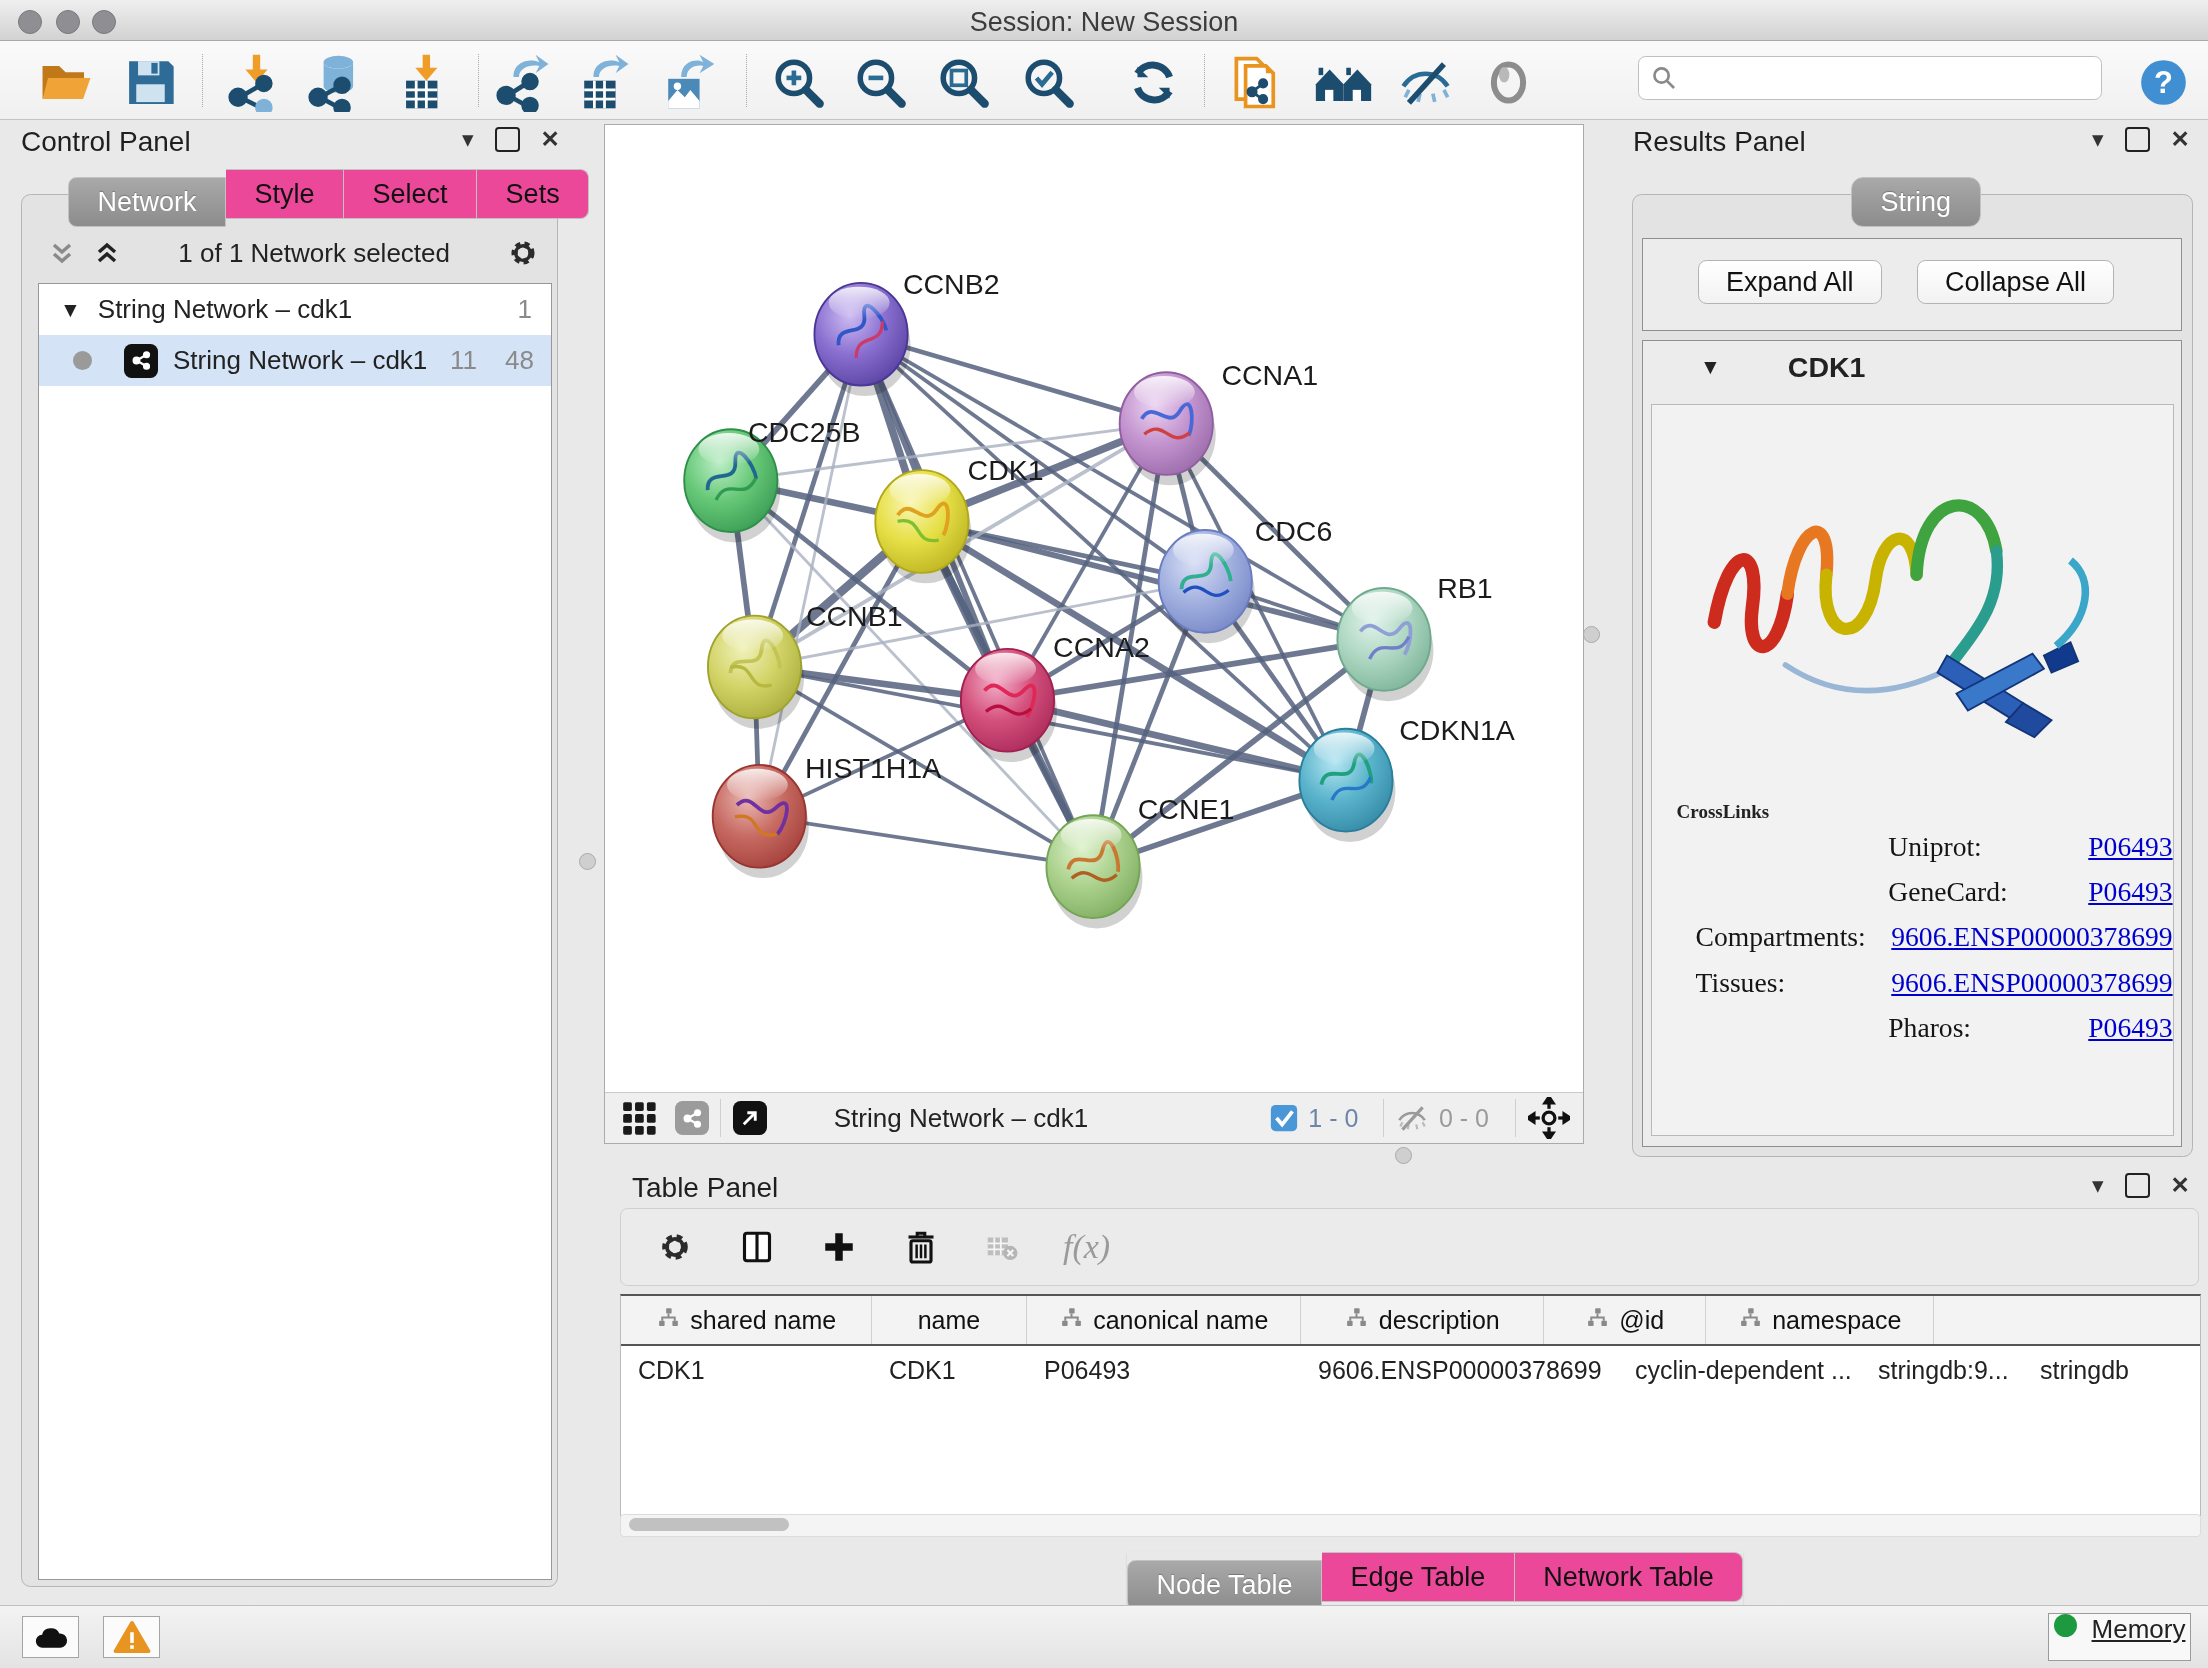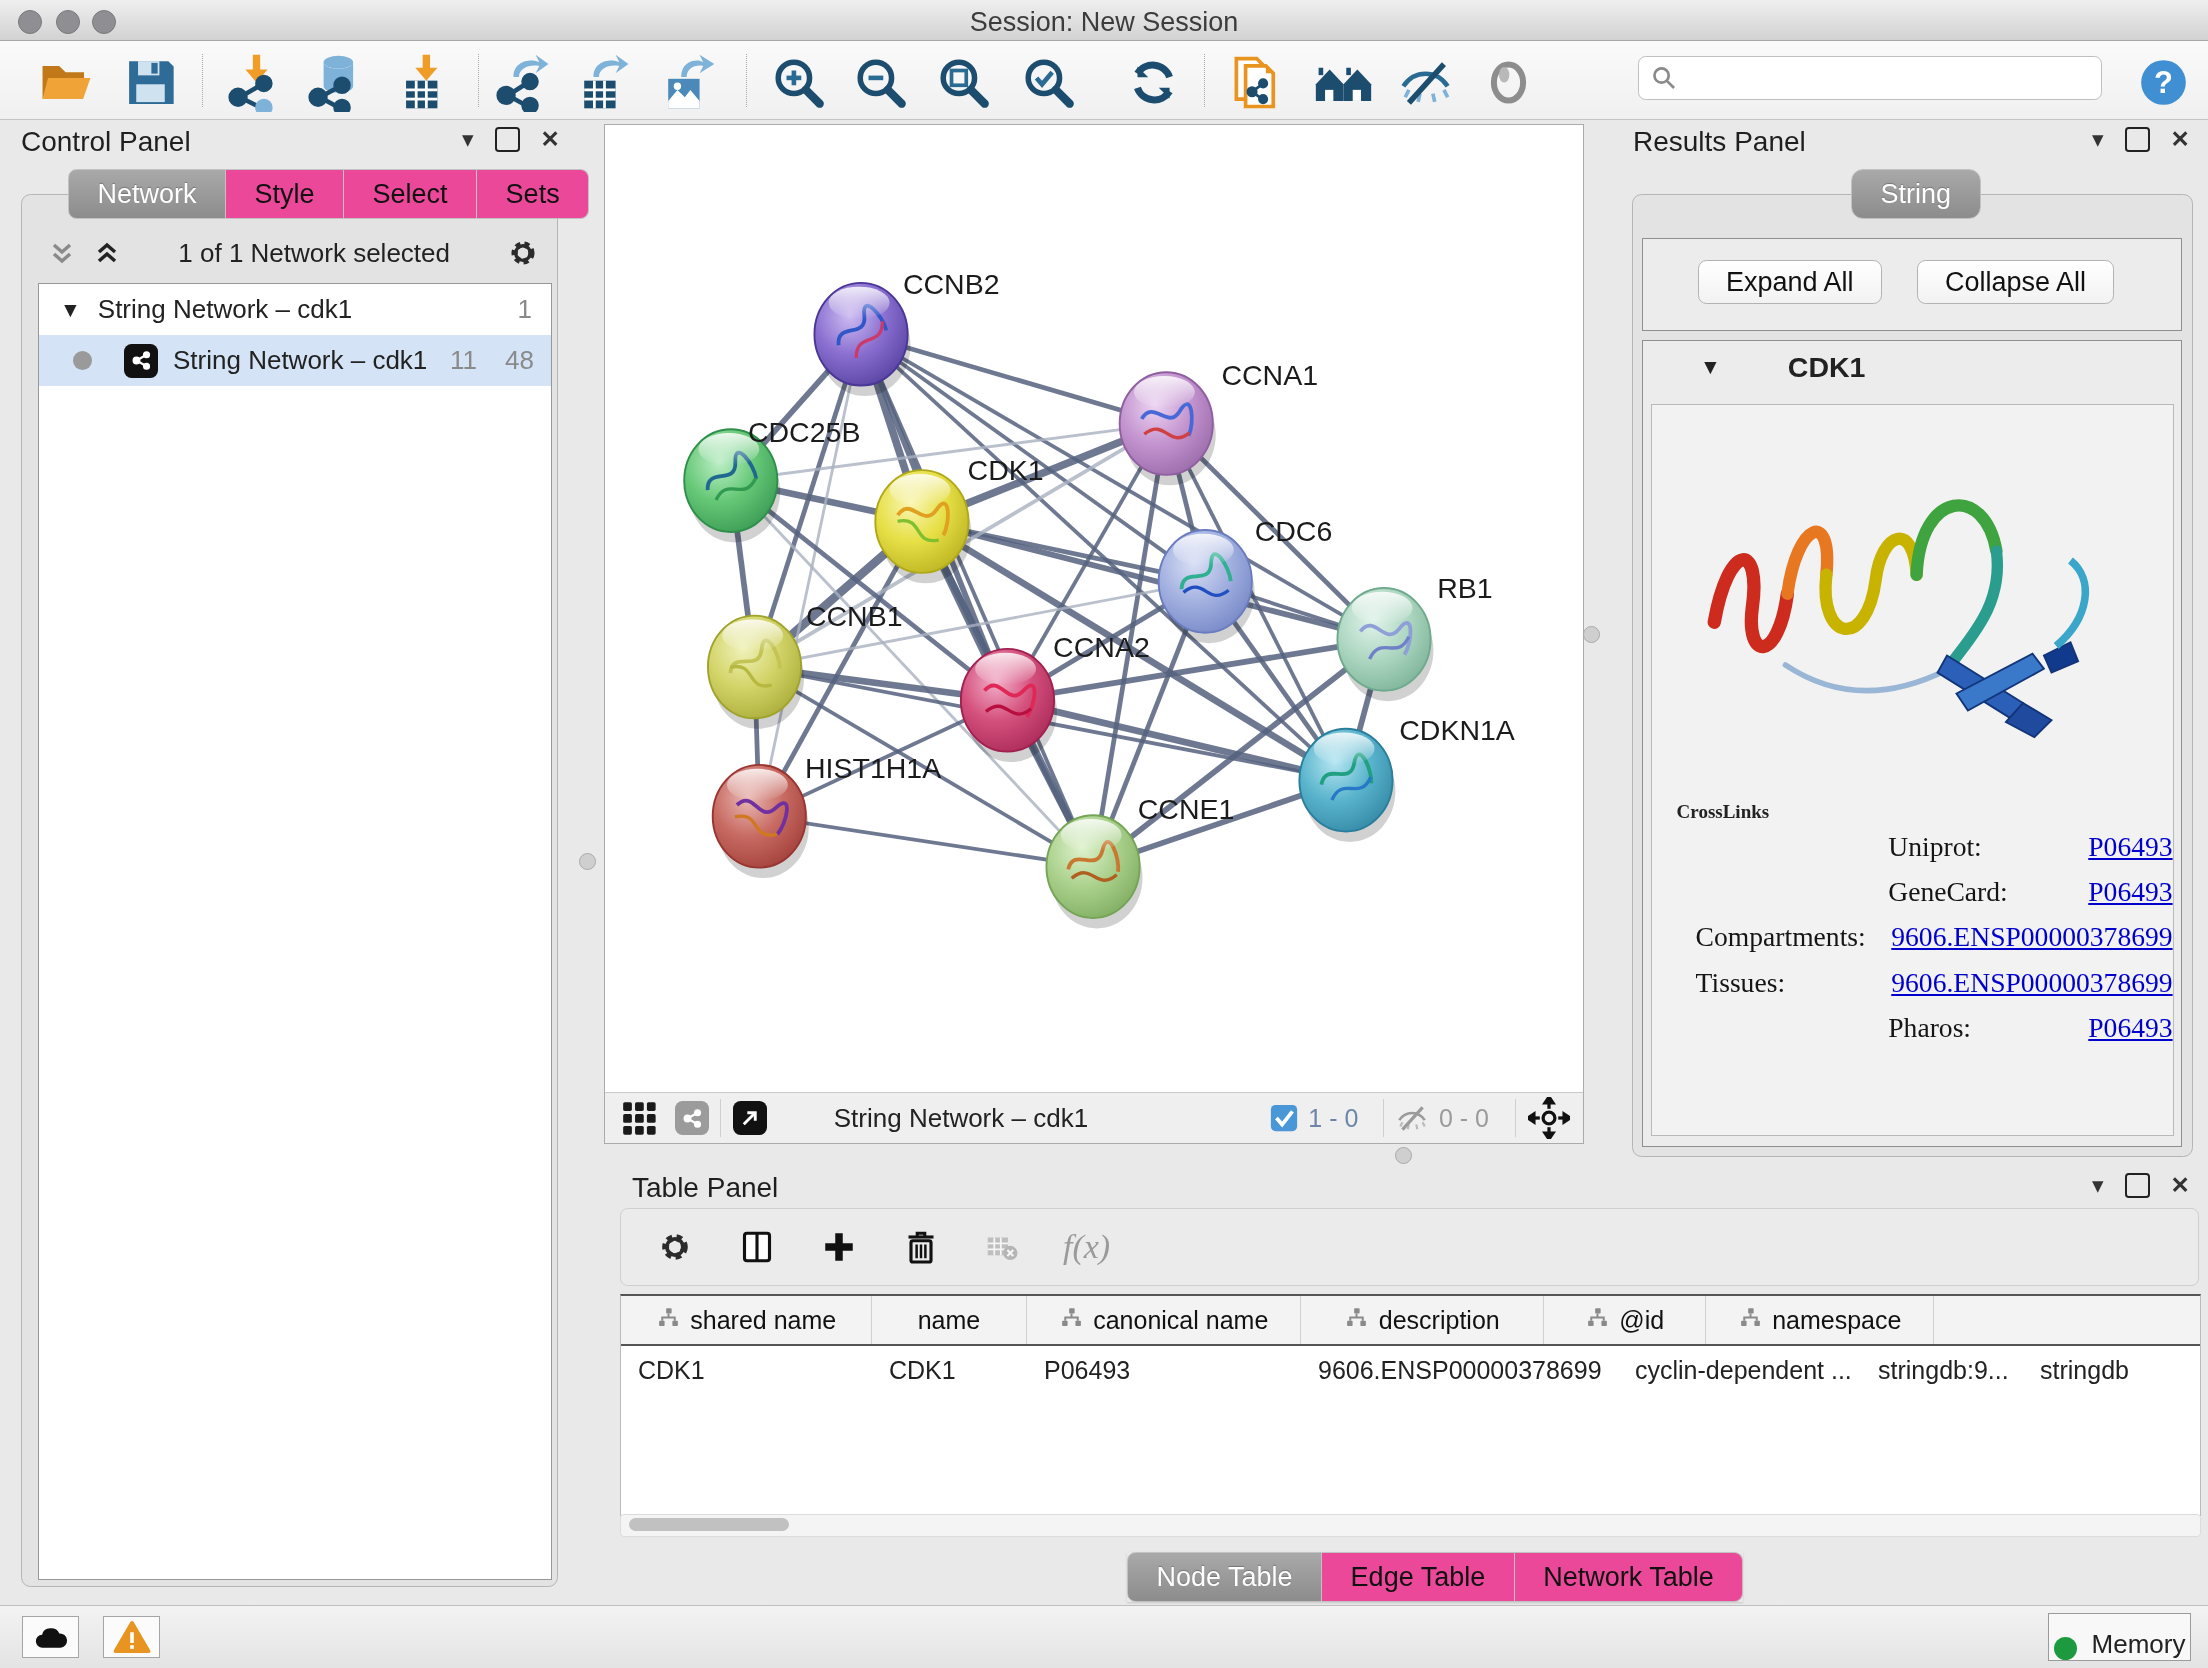--- a/index.html
+++ b/index.html
@@ -22,21 +22,21 @@
   .searchbox input{border:none;outline:none;font-size:25px;width:399px;background:transparent;}
   
   .phead{position:absolute;font-size:28px;color:#1f1f1f;}
   .pctl{position:absolute;display:flex;gap:21px;align-items:center;font-size:23px;color:#333;}
   .pbox{position:absolute;background:#e3e3e3;border:1px solid #b5b5b5;border-radius:9.5px;}
   .tabrow{position:absolute;display:flex;z-index:5;}
   .tab{height:48px;line-height:48px;padding:0 28.5px;font-size:27px;background:#ec4899;color:#111;
     border:1px solid #c2c2c2;border-left:none;}
   .tab:first-child{border-left:1px solid #c2c2c2;border-radius:8.6px 0 0 8.6px;}
   .tab:last-child{border-radius:0 8.6px 8.6px 0;}
-  .tab.sel{background:linear-gradient(#a9a9a9,#8c8c8c);color:#fff;text-shadow:0 -1px 1px #777;}
+  .tab.sel{background:linear-gradient(#a9a9a9,#8c8c8c);color:#fff;text-shadow:0 -1px 1px #777;margin-top:8px;}
   
   .treebox{position:absolute;background:#fff;border:1px solid #979797;}
   .trow{position:relative;height:51px;display:flex;align-items:center;font-size:26px;}
   .trow .cnt{position:absolute;color:#8a8a8a;}
   .trow.sel{background:#d5e3f6;}
   .sharebadge{width:34px;height:34px;border-radius:7.6px;background:#111;display:inline-flex;align-items:center;justify-content:center;}
   
   .netpanel{position:absolute;left:604px;top:124px;width:980px;height:1020px;background:#fff;border:1px solid #ababab;box-sizing:border-box;}
   .nettools{position:absolute;left:0;bottom:0;width:100%;height:50px;background:#efefef;border-top:1px solid #c9c9c9;
     display:flex;align-items:center;}
@@ -66,21 +66,21 @@
   .td{display:flex;align-items:center;padding-left:17px;font-size:25px;flex:none;box-sizing:border-box;overflow:hidden;white-space:nowrap;}
   .hscroll{position:absolute;height:21px;background:#f4f4f4;border:1px solid #dcdcdc;border-radius:3.8px;}
   .hthumb{position:absolute;top:2.9px;height:13.3px;border-radius:6.7px;background:#c1c1c1;}
   .seg{position:absolute;display:flex;box-shadow:0 1px 1.9px rgba(0,0,0,.15);}
   
   .statusbar{position:absolute;left:0;top:1605px;width:2208px;height:63px;
     background:linear-gradient(#f3f3f3,#e3e3e3);border-top:1px solid #bfbfbf;}
   .sbtn{position:absolute;top:9.5px;width:55px;height:40px;background:#fbfbfb;border:1.9px solid #a5a5a5;
     display:flex;align-items:center;justify-content:center;}
   .membtn{position:absolute;top:6.7px;left:2048px;width:141px;height:46px;background:#f8f8f8;border:1.9px solid #9b9b9b;
-    display:flex;align-items:flex-end;justify-content:center;gap:15px;font-size:26px;}
+    display:flex;align-items:flex-start;justify-content:center;gap:15px;font-size:26px;text-decoration:underline;}
   .dot{width:23px;height:23px;border-radius:50%;background:#1d9a3f;}
   .icon{display:inline-block;}
 </style>
 </head>
 <body>
 
 <div id="window">
 
   <div class="titlebar">
     <span class="light" style="left:18px"></span>

